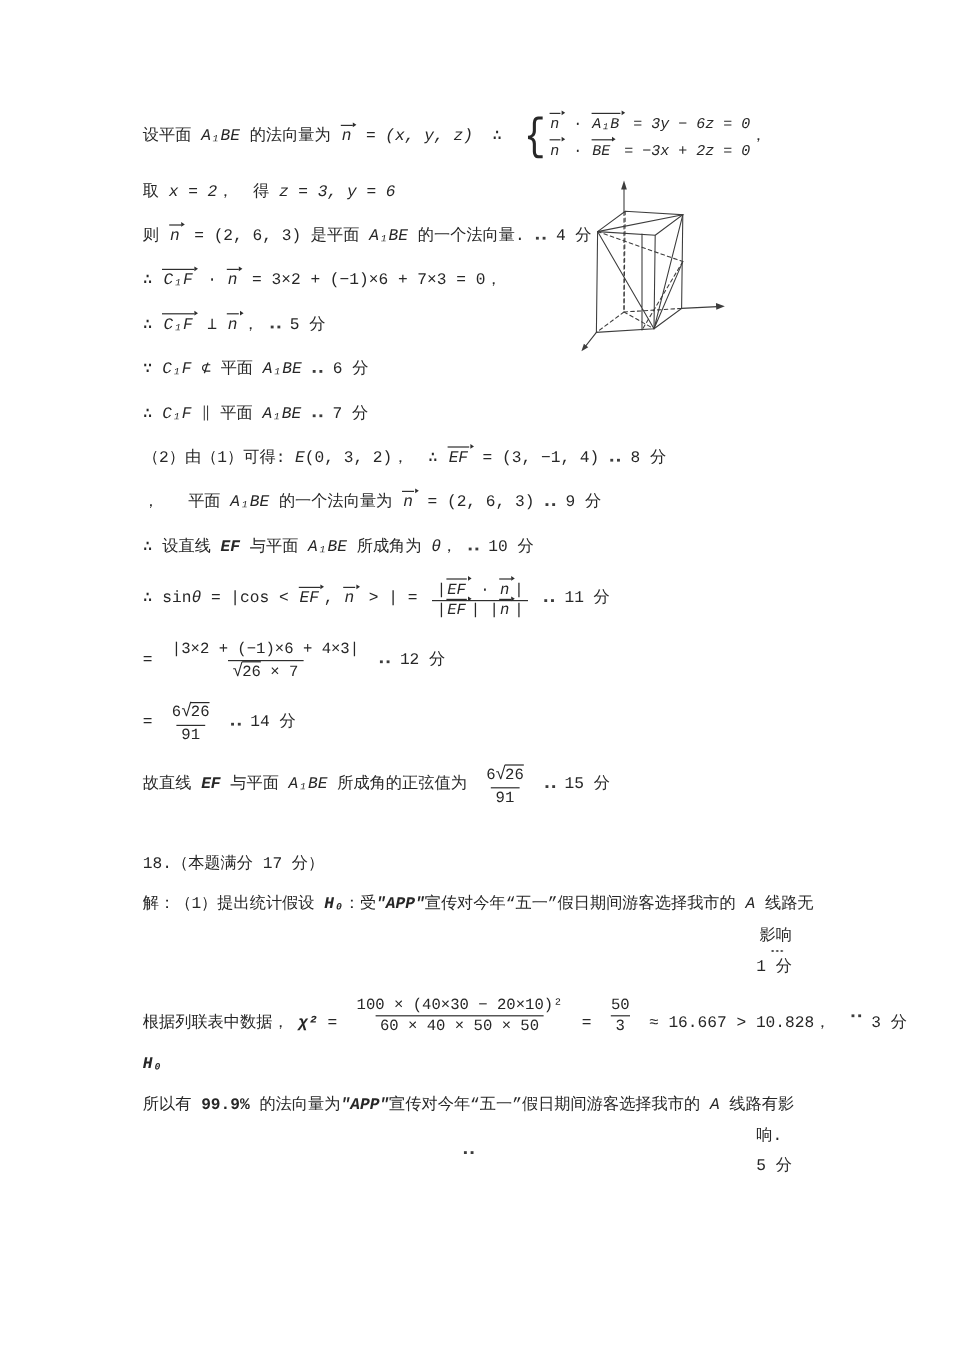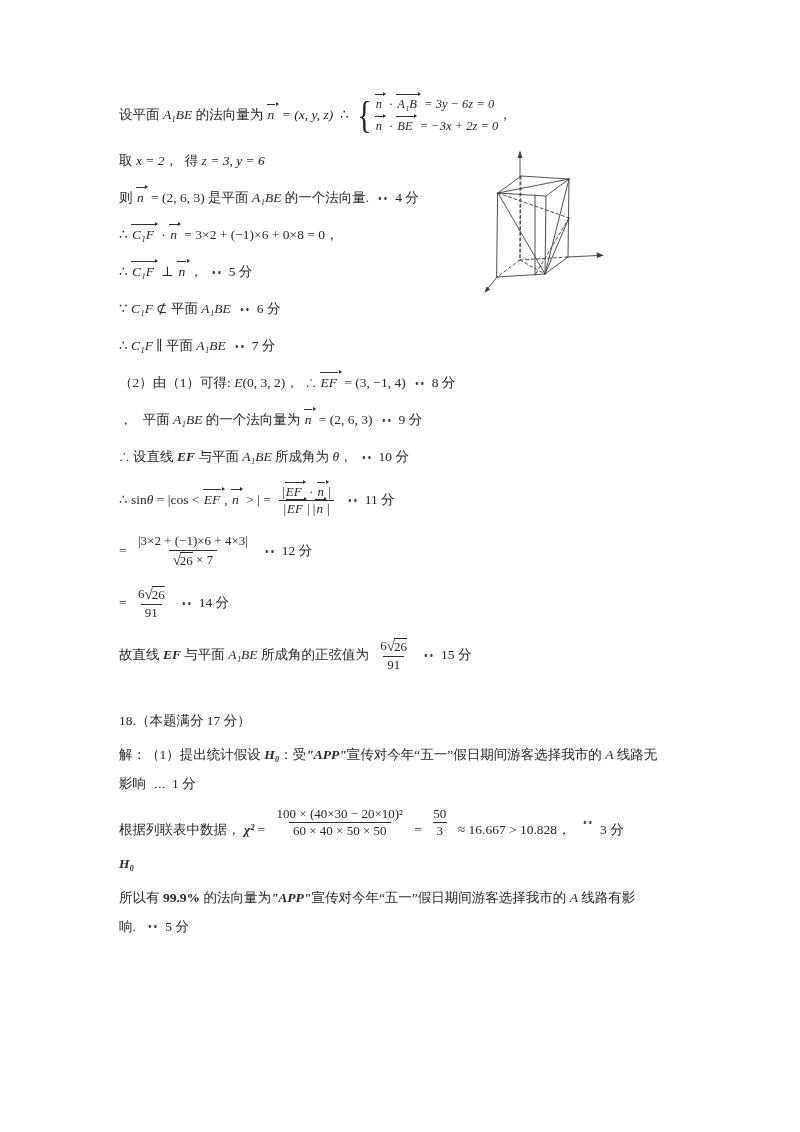--- a/index.html
+++ b/index.html
@@ -1,28 +1,28 @@
 <!DOCTYPE html>
 <html><head>
 <meta charset="utf-8">
 <style>
   html,body{margin:0;padding:0;}
   body{
     width:800px;height:1132px;background:#ffffff;position:relative;
     font-family:"Liberation Serif","DejaVu Serif",serif;color:#272727;
     overflow:hidden;
   }
-  .flow{position:absolute;left:119px;top:96px;width:541px;}
+  .flow{position:absolute;left:119px;top:96px;width:541px;font-family:Liberation Mono, monospace;}
   .line{
     display:flex;align-items:center;margin-bottom:16px;min-height:21px;
     font-size:13.5px;white-space:pre;line-height:1.35;
   }
   #q18{margin-top:36px;}
   #q18 .line{margin-bottom:13px;align-items:flex-end;}
-  .line.cont{margin-top:-5px;}
+  .line.cont{margin-top:-5px;flex-direction:column;}
   .line > span{flex:0 0 auto;}
   .leader{
     flex:1 1 auto;height:7px;align-self:center;margin:0 6px 0 8px;min-width:12px;
     background-image:radial-gradient(circle,#3c3c3c 1.15px,transparent 1.5px);
     background-size:5.6px 7px;background-repeat:repeat-x;background-position:left center;
   }
   .leader.fine{
     height:5px;align-self:flex-end;margin-bottom:3px;
     background-image:radial-gradient(circle,#474747 0.75px,transparent 1.05px);
     background-size:3.8px 5px;
@@ -50,21 +50,21 @@
   .figure{position:absolute;left:483px;top:146px;width:132px;height:166px;}
 </style>
 </head>
 <body>
 
 <div class="flow">
   <div id="q17">
       <div class="line"><span class="tx">设平面 </span><span class="it">A₁BE</span><span class="tx"> 的法向量为 </span><span class="vec">n</span><span class="it"> = (x, y, z)</span><span class="tx">  ∴  </span><span class="sys"><span class="brace">{</span><span class="sysrows"><span class="sysrow"><span class="vec">n</span><span class="tx"> · </span><span class="vec">A₁B</span><span class="it"> = 3y − 6z = 0</span></span><span class="sysrow"><span class="vec">n</span><span class="tx"> · </span><span class="vec">BE</span><span class="it"> = −3x + 2z = 0</span></span></span></span><span class="tx">，</span></div>
       <div class="line"><span class="tx">取 </span><span class="it">x = 2</span><span class="tx">，  得 </span><span class="it">z = 3, y = 6</span></div>
       <div class="line"><span class="tx">则 </span><span class="vec">n</span><span class="m"> = (2, 6, 3)</span><span class="tx"> 是平面 </span><span class="it">A₁BE</span><span class="tx"> 的一个法向量.</span><span class="leader"></span><span class="score">4 分</span></div>
-      <div class="line"><span class="tx">∴ </span><span class="vec">C₁F</span><span class="tx"> · </span><span class="vec">n</span><span class="m"> = 3×2 + (−1)×6 + 0×8 = 0</span><span class="tx">，</span></div>
+      <div class="line"><span class="tx">∴ </span><span class="vec">C₁F</span><span class="tx"> · </span><span class="vec">n</span><span class="m"> = 3×2 + (−1)×6 + 7×3 = 0</span><span class="tx">，</span></div>
       <div class="line"><span class="tx">∴ </span><span class="vec">C₁F</span><span class="tx"> ⊥ </span><span class="vec">n</span><span class="tx">，</span><span class="leader"></span><span class="score">5 分</span></div>
       <div class="line"><span class="tx">∵ </span><span class="it">C₁F</span><span class="tx"> ⊄ 平面 </span><span class="it">A₁BE</span><span class="leader"></span><span class="score">6 分</span></div>
       <div class="line"><span class="tx">∴ </span><span class="it">C₁F</span><span class="tx"> ∥ 平面 </span><span class="it">A₁BE</span><span class="leader"></span><span class="score">7 分</span></div>
       <div class="line"><span class="tx">（2）由（1）可得: </span><span class="it">E</span><span class="m">(0, 3, 2)</span><span class="tx">，  ∴ </span><span class="vec">EF</span><span class="m"> = (3, −1, 4)</span><span class="leader"></span><span class="score">8 分</span></div>
       <div class="line"><span class="tx">，   平面 </span><span class="it">A₁BE</span><span class="tx"> 的一个法向量为 </span><span class="vec">n</span><span class="m"> = (2, 6, 3)</span><span class="leader"></span><span class="score">9 分</span></div>
       <div class="line"><span class="tx">∴ 设直线 </span><span class="bi">EF</span><span class="tx"> 与平面 </span><span class="it">A₁BE</span><span class="tx"> 所成角为 </span><span class="it">θ</span><span class="tx">，</span><span class="leader"></span><span class="score">10 分</span></div>
       <div class="line"><span class="m">∴ sin</span><span class="it">θ</span><span class="m"> = |cos &lt; </span><span class="vec">EF</span><span class="m">, </span><span class="vec">n</span><span class="m"> &gt; | = </span><span class="frac"><span class="fnum"><span class="m">|</span><span class="vec">EF</span><span class="m"> · </span><span class="vec">n</span><span class="m">|</span></span><span class="fden"><span class="m">|</span><span class="vec">EF</span><span class="m">| |</span><span class="vec">n</span><span class="m">|</span></span></span><span class="leader"></span><span class="score">11 分</span></div>
       <div class="line"><span class="m">= </span><span class="frac"><span class="fnum"><span class="m">|3×2 + (−1)×6 + 4×3|</span></span><span class="fden"><span class="sqrtw"><span class="radsym">√</span><span class="ol">26</span></span><span class="m"> × 7</span></span></span><span class="leader"></span><span class="score">12 分</span></div>
       <div class="line"><span class="m">= </span><span class="frac"><span class="fnum"><span class="m">6</span><span class="sqrtw"><span class="radsym">√</span><span class="ol">26</span></span></span><span class="fden"><span class="m">91</span></span></span><span class="leader"></span><span class="score">14 分</span></div>
       <div class="line"><span class="tx">故直线 </span><span class="bi">EF</span><span class="tx"> 与平面 </span><span class="it">A₁BE</span><span class="tx"> 所成角的正弦值为 </span><span class="frac"><span class="fnum"><span class="m">6</span><span class="sqrtw"><span class="radsym">√</span><span class="ol">26</span></span></span><span class="fden"><span class="m">91</span></span></span><span class="leader"></span><span class="score">15 分</span></div>

